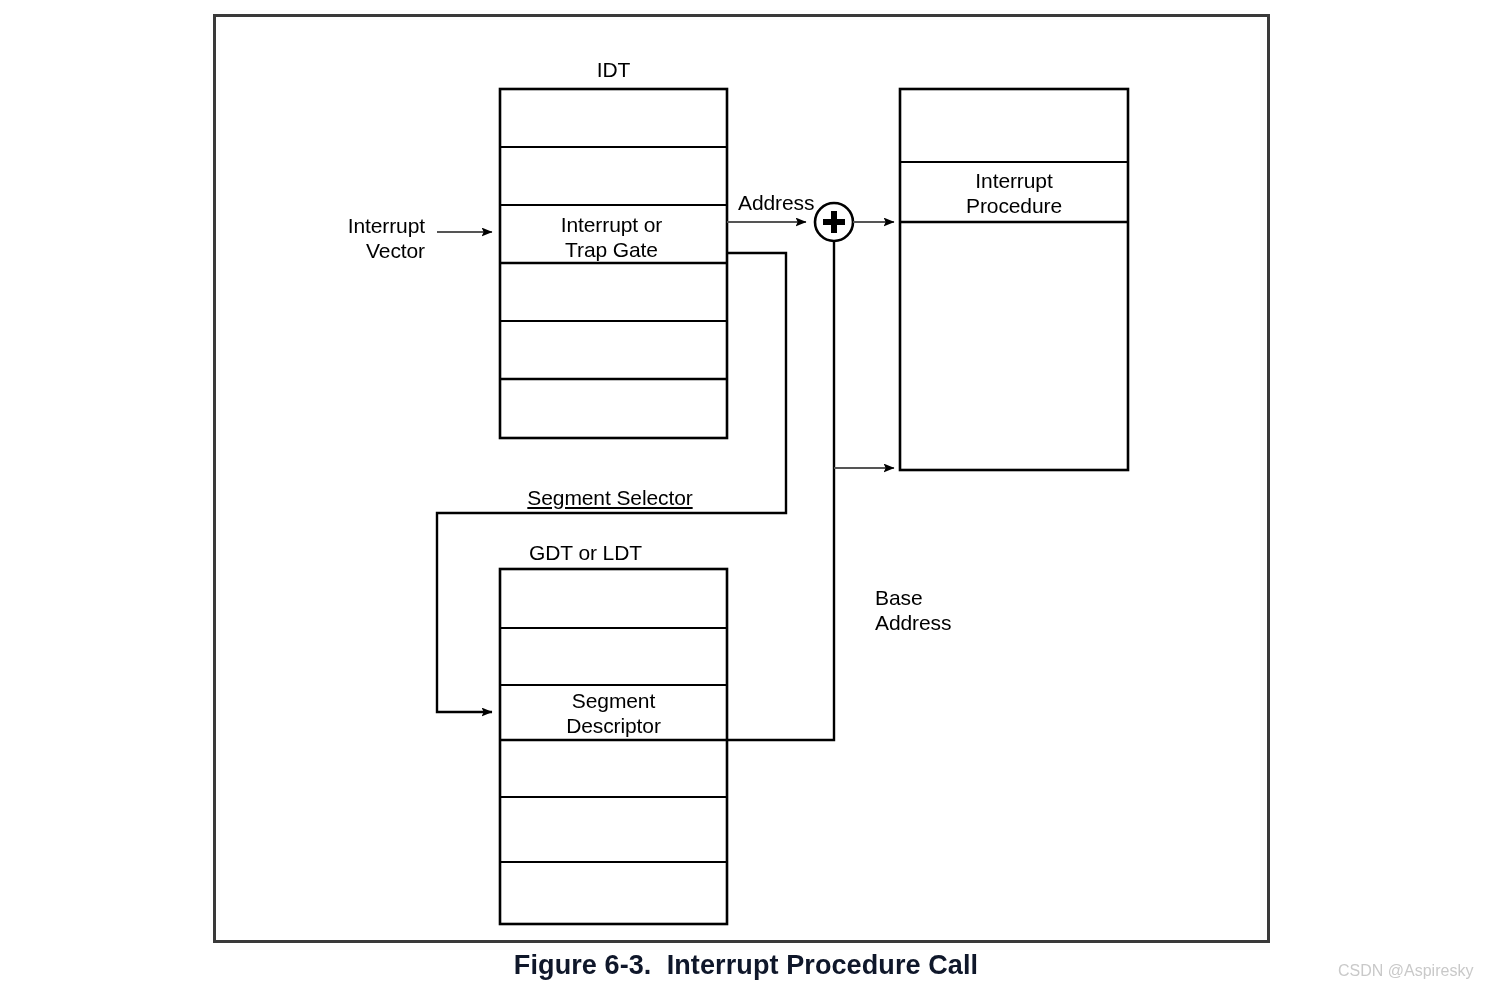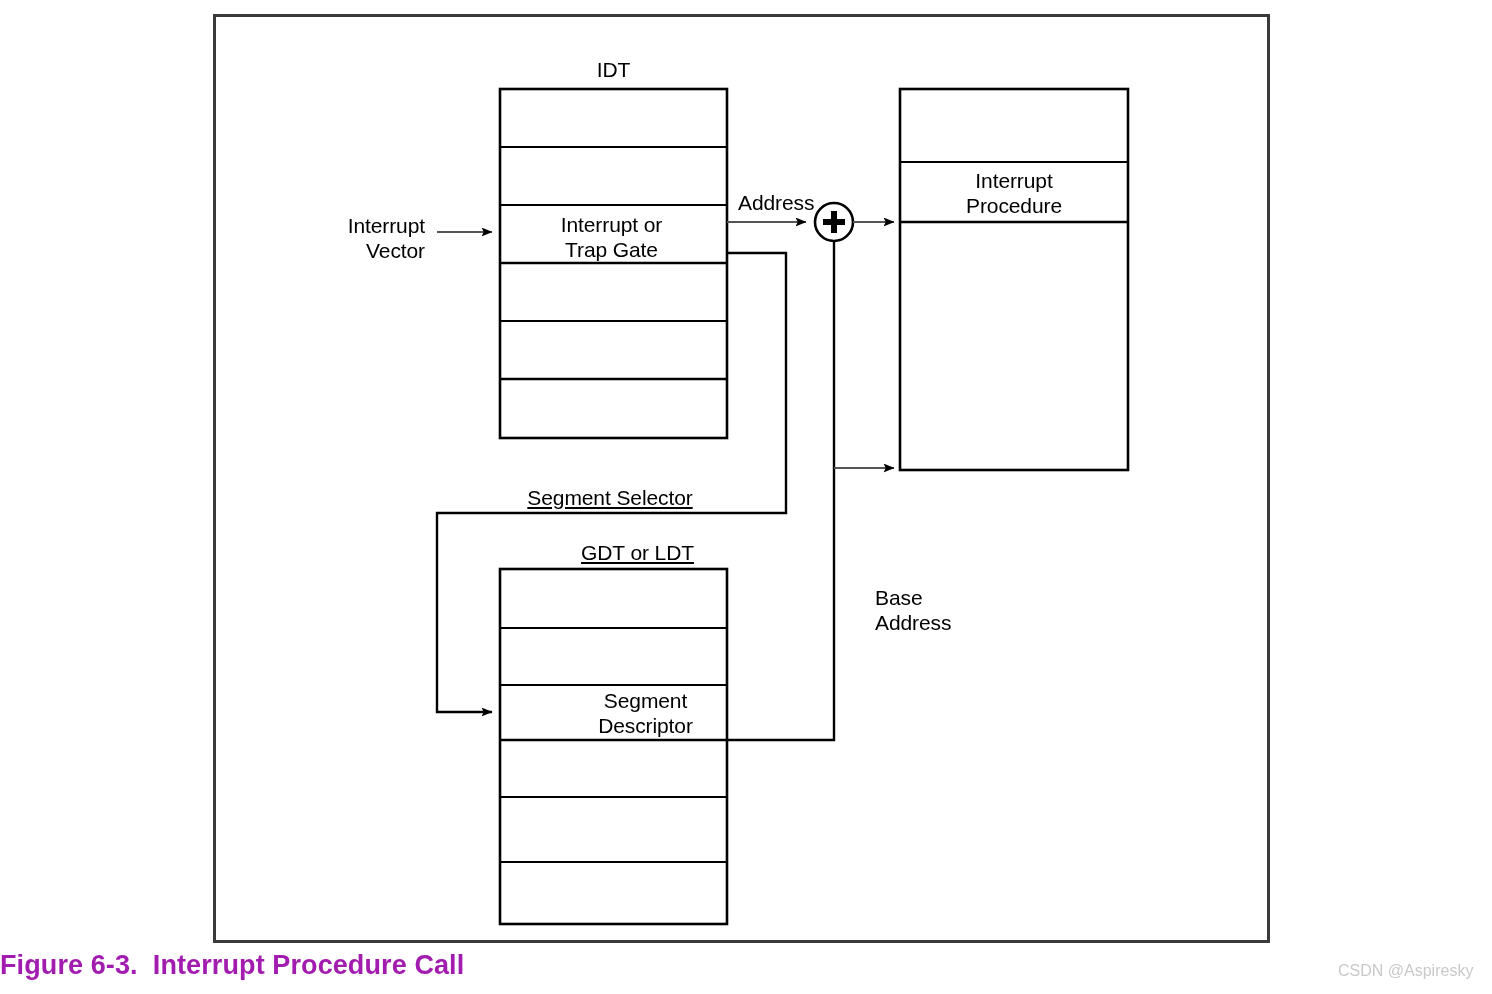--- a/index.html
+++ b/index.html
@@ -40,22 +40,22 @@
     text-align: center;
   }
   .lbl-right {
     text-align: right;
   }
   .caption {
     position: absolute;
     left: 0;
     top: 950px;
     width: 1492px;
-    text-align: left;
-    color: #a21caf;
+    text-align: center;
+    color: #0f172a;
     font-family: "Liberation Sans", sans-serif;
     font-size: 27px;
     font-weight: bold;
     letter-spacing: 0.1px;
     white-space: pre;
   }
   .watermark {
     position: absolute;
     left: 1338px;
     top: 962px;
@@ -141,23 +141,23 @@
 
   <div class="lbl lbl-center" style="left:500px; top:212px; width:223px;">Interrupt or<br>Trap Gate</div>
 
   <div class="lbl" style="left:738px; top:190px;">Address</div>
 
 
   <div class="lbl lbl-center" style="left:900px; top:168px; width:228px;">Interrupt<br>Procedure</div>
 
   <div class="lbl lbl-center" style="left:450px; top:485px; width:320px;text-decoration:underline;">Segment Selector</div>
 
-  <div class="lbl lbl-center" style="left:524px; top:540px; width:227px;text-decoration:underline;">GDT or LDT</div>
+  <div class="lbl lbl-center" style="left:472px; top:540px; width:227px;">GDT or LDT</div>
 
-  <div class="lbl lbl-center" style="left:500px; top:688px; width:227px;margin-left:32px;">Segment<br>Descriptor</div>
+  <div class="lbl lbl-center" style="left:500px; top:688px; width:227px;">Segment<br>Descriptor</div>
 
   <div class="lbl" style="left:875px; top:585px;">Base<br>Address</div>
 
   <div class="caption">Figure 6-3.  Interrupt Procedure Call</div>
 
   <div class="watermark">CSDN @Aspiresky</div>
 
 </div>
 
 </body></html>

